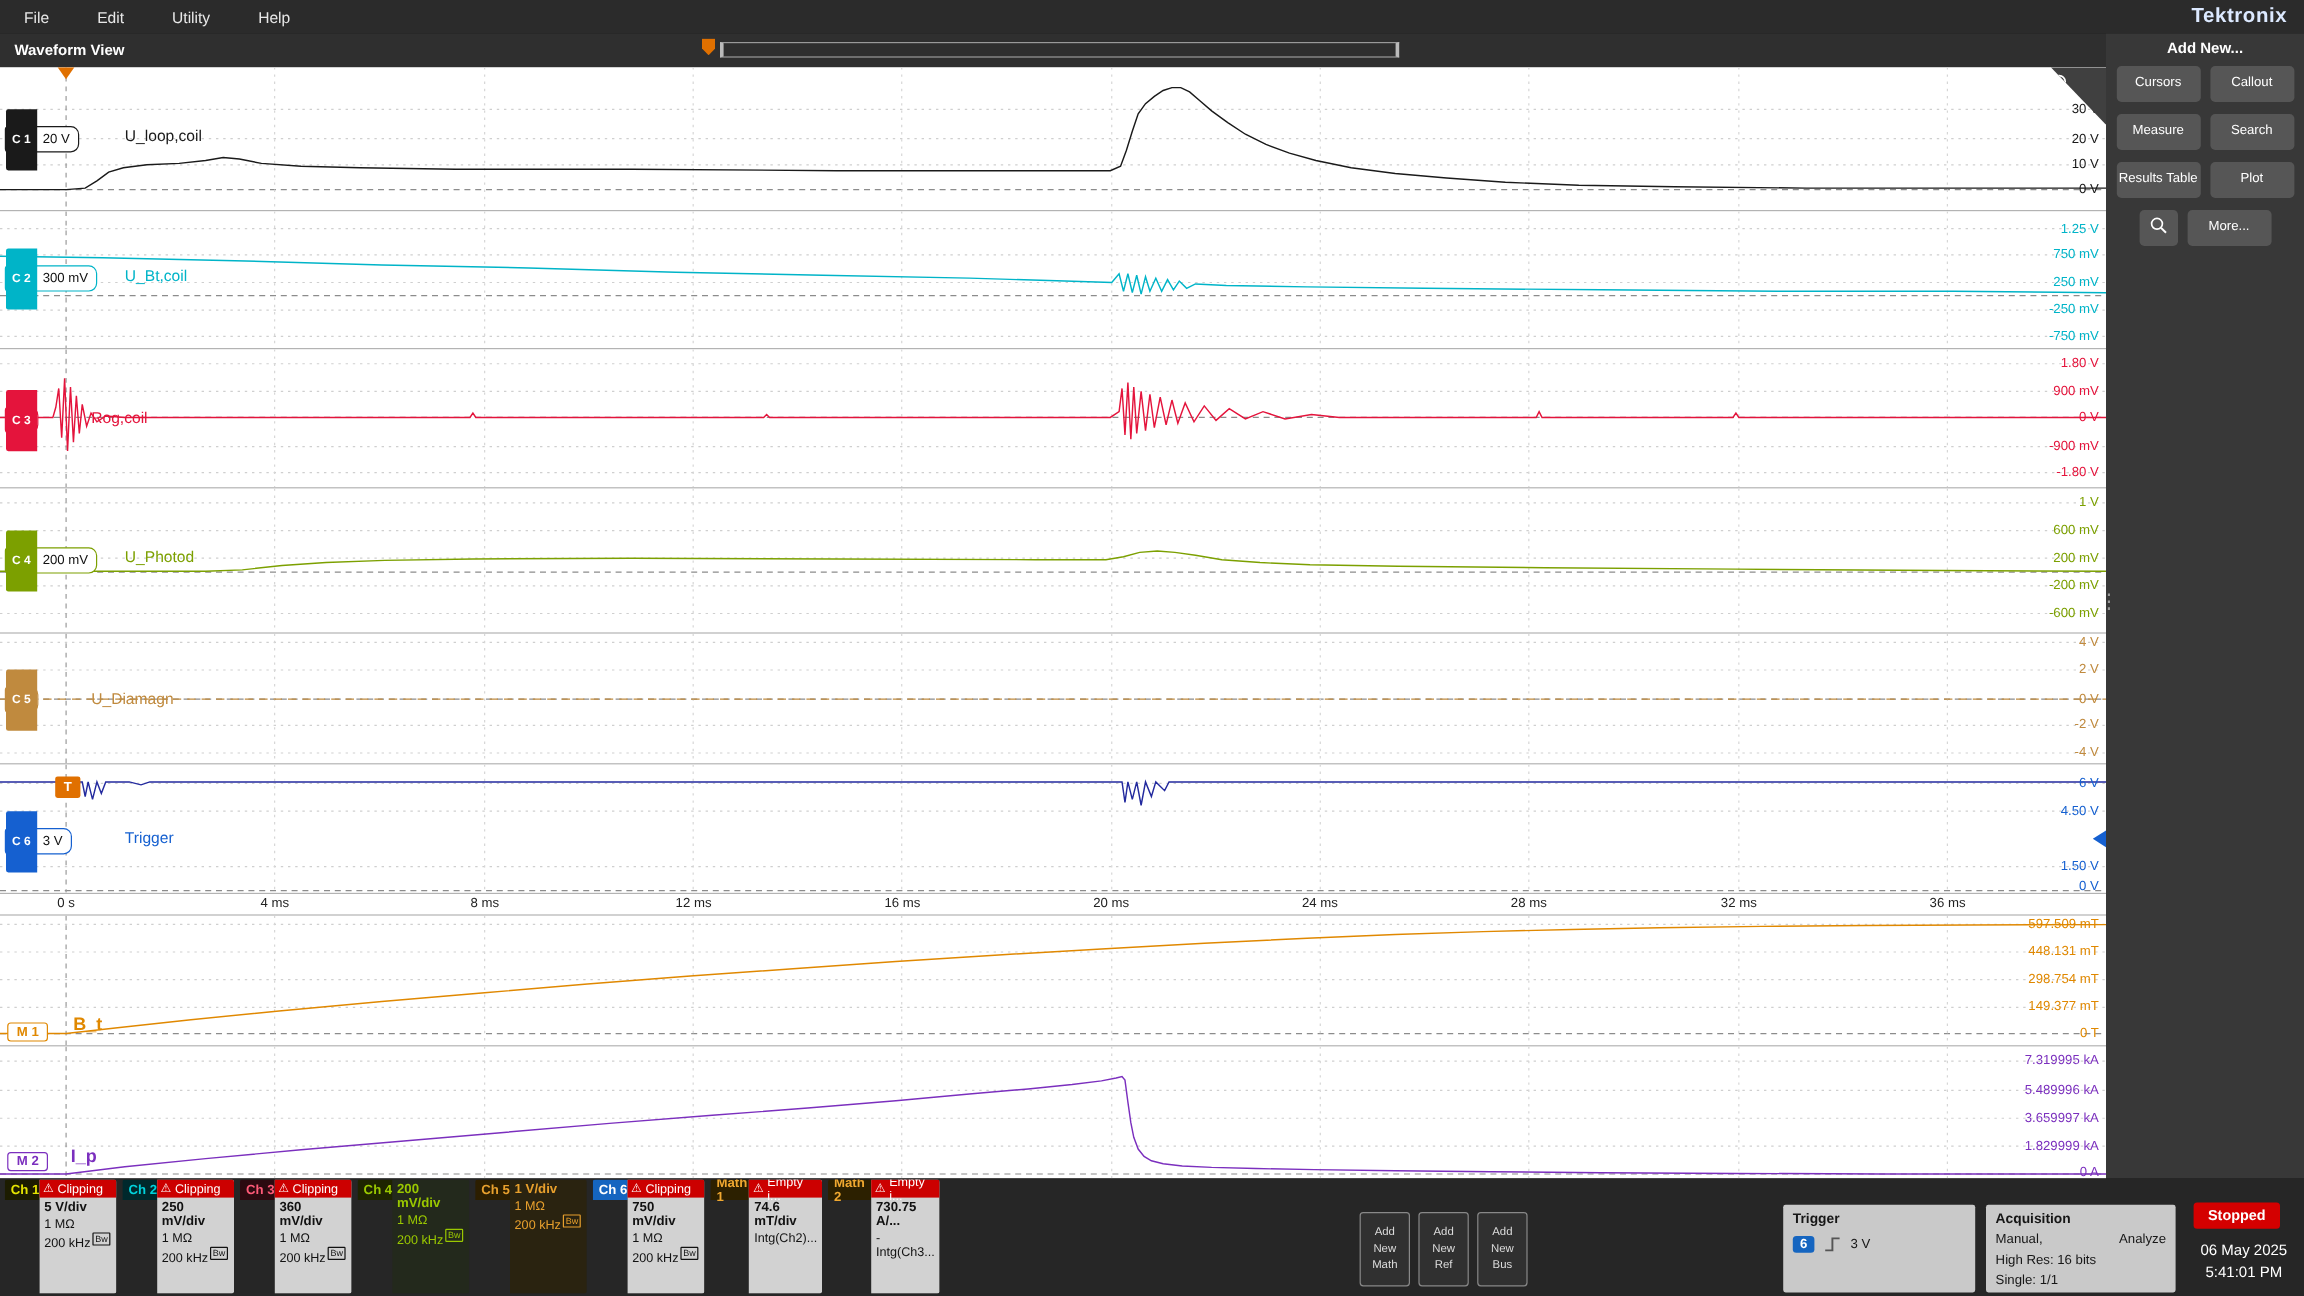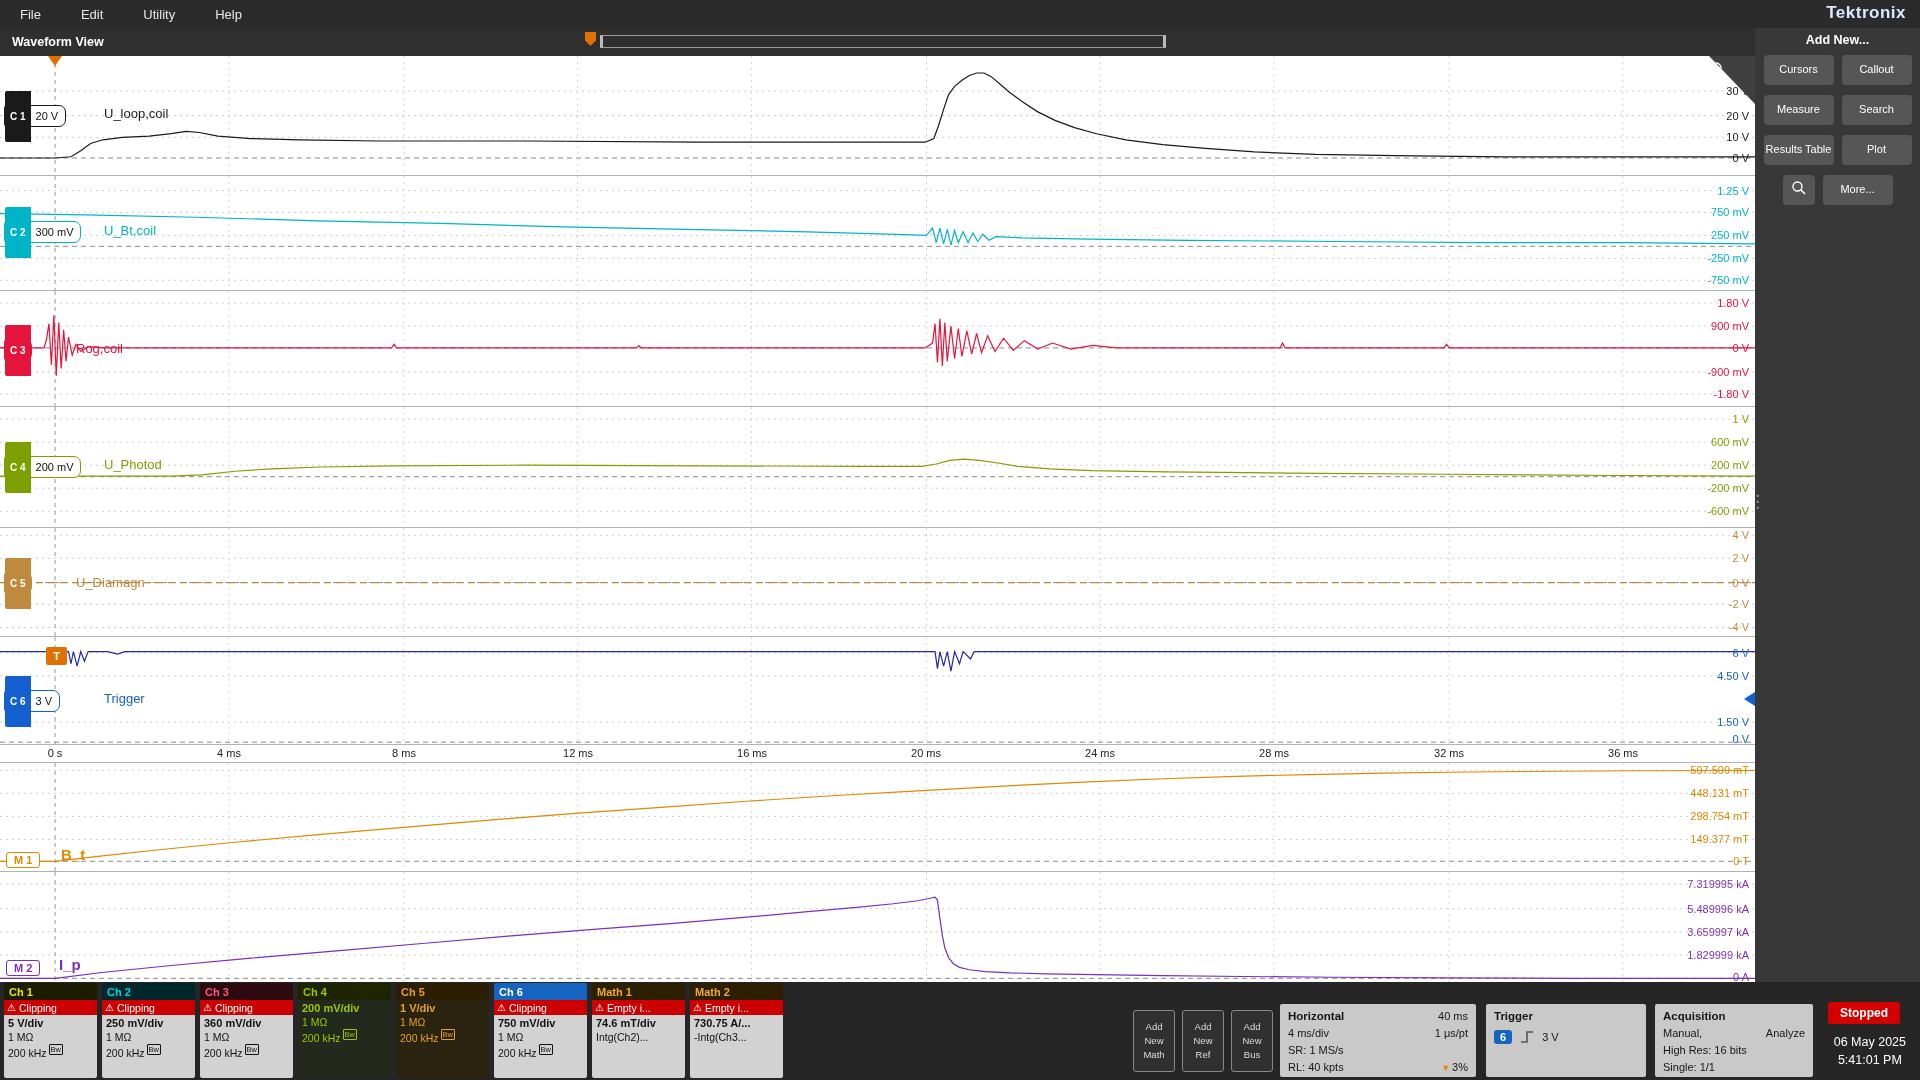--- a/index.html
+++ b/index.html
@@ -49,21 +49,21 @@
   .trig-top{position:absolute;left:48px;top:0;width:0;height:0;border-left:7px solid transparent;
             border-right:7px solid transparent;border-top:10px solid #e07000;}
   .t-badge{position:absolute;left:46px;top:10px;width:21px;height:18px;background:#e07000;color:#fff;
            font-weight:bold;font-size:11px;display:flex;align-items:center;justify-content:center;border-radius:2px;}
   .trig-arrow{position:absolute;right:0;top:calc(58% - 7px);width:0;height:0;border-top:7px solid transparent;
               border-bottom:7px solid transparent;border-right:11px solid #1560d0;}
   .axisrow{position:relative;width:100%;background:#fff;border-bottom:1px solid #b3b3b3;box-sizing:border-box;}
   .axisrow span{position:absolute;top:2px;transform:translateX(-50%);font-size:11px;color:#222;}
   .bottombar{position:absolute;left:0;top:982px;width:1920px;height:98px;background:#262626;}
   .badges{position:absolute;left:4px;top:1px;display:flex;gap:5px;}
-  .badge{width:93px;height:95px;display:flex;flex-direction:column;font-size:11px;border-radius:2px;overflow:hidden;}
+  .badge{width:93px;height:95px;display:flex;font-size:11px;border-radius:2px;overflow:hidden;}
   .btab{height:17px;display:flex;align-items:center;padding-left:5px;font-weight:bold;}
   .bbody{flex:1;display:flex;flex-direction:column;}
   .warnrow{height:15px;display:flex;align-items:center;gap:3px;padding:0 3px;color:#fff;font-size:10.5px;}
   .wicon{font-size:10px;line-height:1;}
   .brow{padding:2px 4px 0 4px;font-size:10.5px;}
   .brow.b1{font-weight:bold;font-size:11px;}
   .bw{font-size:7.5px;vertical-align:super;margin-left:2px;border:1px solid currentColor;padding:0 1px;border-radius:1px;}
   .addnew-btns{position:absolute;left:1133px;top:28px;display:flex;gap:7px;}
   .anb{width:42px;height:62px;background:#303030;border:1px solid #888;border-radius:3px;color:#ddd;
        font-size:9.5px;line-height:1.45;text-align:center;font-family:inherit;padding:2px 0;}
@@ -421,37 +421,20 @@
         <div>New</div>
         <div>Ref</div>
     </button>
     <button class="anb">
       <div>Add</div>
         <div>New</div>
         <div>Bus</div>
     </button>
   </div>
 
-  <div class="panel" style="left:1280px;width:196px">
-    <div class="prow">
-        <b>Horizontal</b>
-        <span>40 ms</span>
-      </div>
-    <div class="prow">
-        <span>4 ms/div</span>
-        <span>1 μs/pt</span>
-      </div>
-    <div class="prow">
-        <span>SR: 1 MS/s</span>
-      </div>
-    <div class="prow">
-        <span>RL: 40 kpts</span>
-        <span><span class="expmark">▼</span><span>3%</span></span>
-      </div>
-  </div>
 
   <div class="panel" style="left:1486px;width:160px">
     <div class="prow">
         <b>Trigger</b>
       </div>
     <div class="trigrow">
       <span class="src-chip" style="background: rgb(21, 101, 192);">6</span>
       <svg width="16" height="14" viewBox="0 0 16 14">
         <path d="M2 12 H8 V2 H14" fill="none" stroke="#555" stroke-width="1.6"></path>
       </svg>

